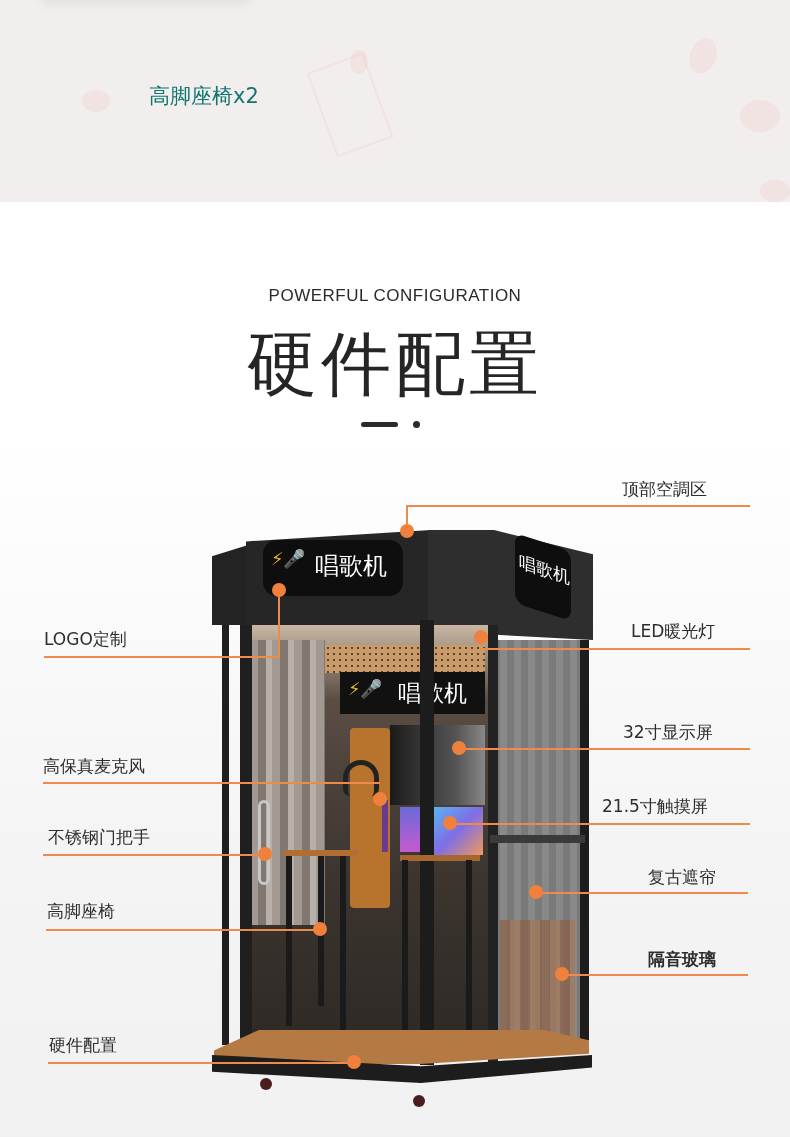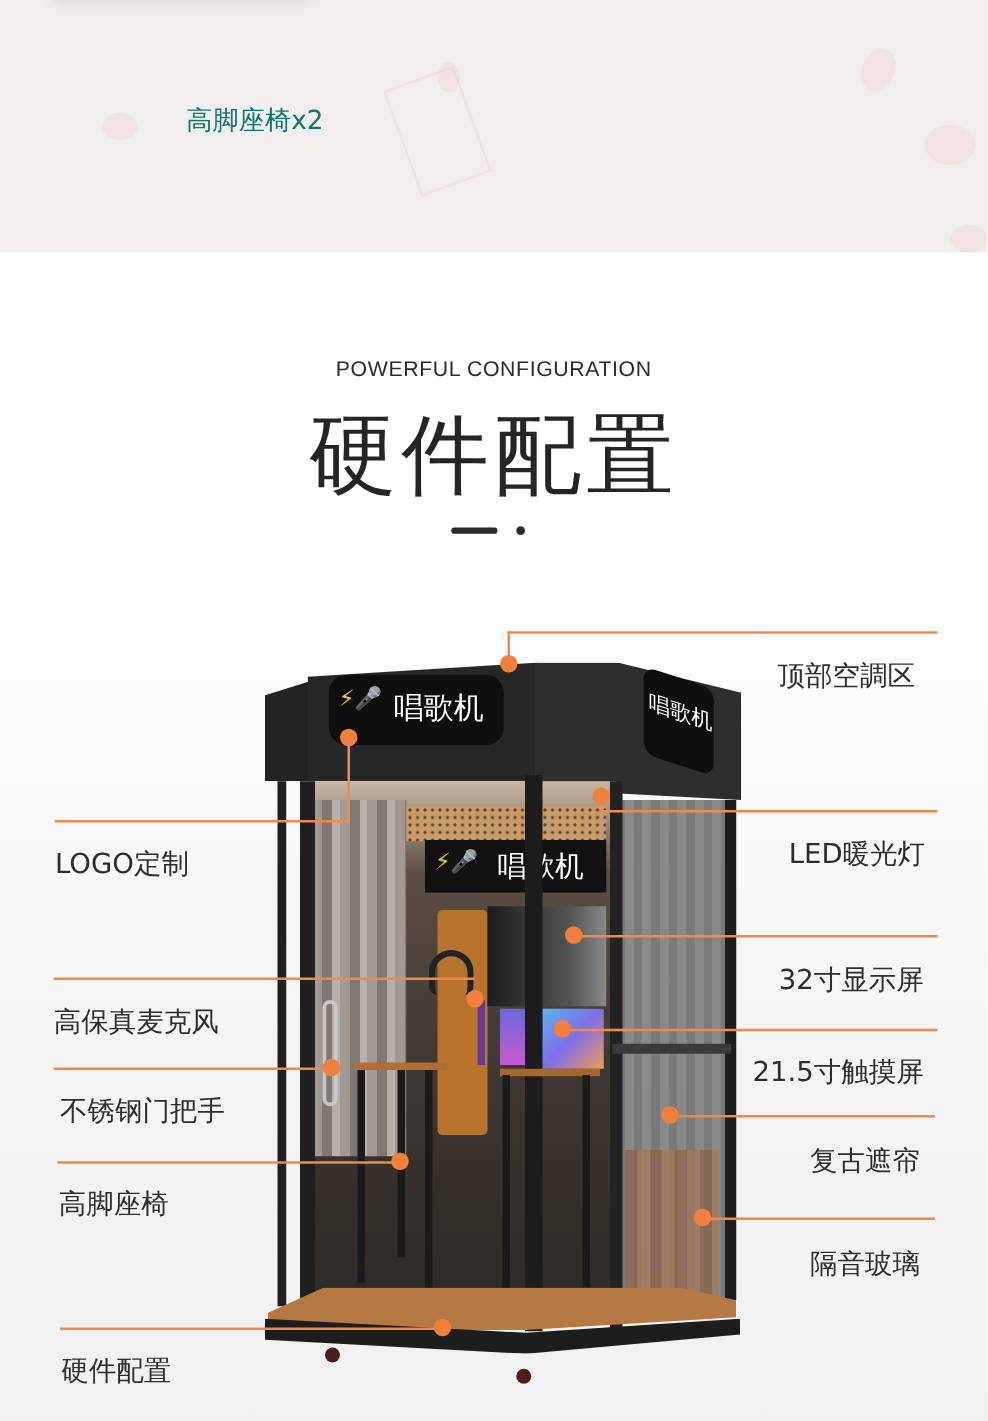--- a/index.html
+++ b/index.html
@@ -18,21 +18,21 @@
   .heading-en { position:absolute; left:0; width:790px; top:286px; text-align:center; font-family:"Liberation Sans", sans-serif; font-size:17px; color:#2a2a2a; letter-spacing:0.5px; }
   .heading-cn { position:absolute; left:0; width:790px; top:318px; text-align:center; font-size:70px; color:#252525; letter-spacing:4px; font-weight:400; }
   .heading-dash { position:absolute; left:361px; top:422px; width:37px; height:5px; border-radius:3px; background:#2b2b2b; }
   .heading-dot { position:absolute; left:413px; top:421px; width:7px; height:7px; border-radius:50%; background:#2b2b2b; }
 
   
   .product-area { position:absolute; left:0; top:440px; width:790px; height:697px; background:linear-gradient(#ffffff, #f4f4f4 60%, #f1f1f1); }
   .b { position:absolute; }
 
   
-  .label { position:absolute; font-size:22px; color:#2d2d2d; white-space:nowrap;margin-top:48px; }
+  .label { position:absolute; font-size:17px; color:#2d2d2d; white-space:nowrap; }
   .line { position:absolute; height:2px; background:#f08a4b; }
   .vline { position:absolute; width:2px; background:#f08a4b; }
   .dot { position:absolute; width:14px; height:14px; border-radius:50%; background:#f0803c; }
 </style>
 </head>
 <body>
 
 <div class="top-banner">
   <div class="shadow-bar"></div>
   <div class="note" style="left:82px;top:90px;width:28px;height:22px;"></div>
@@ -127,21 +127,21 @@
 <div class="dot" style="left:452px;top:741px;"></div>
 
 <div class="label" style="left:602px;top:795px;">21.5寸触摸屏</div>
 <div class="line" style="left:450px;top:823px;width:300px;"></div>
 <div class="dot" style="left:443px;top:816px;"></div>
 
 <div class="label" style="left:648px;top:866px;">复古遮帘</div>
 <div class="line" style="left:536px;top:892px;width:212px;"></div>
 <div class="dot" style="left:529px;top:885px;"></div>
 
-<div class="label" style="left:648px;top:948px;">隔音玻璃</div>
+<div class="label" style="left:648px;top:948px;font-weight:bold;">隔音玻璃</div>
 <div class="line" style="left:562px;top:974px;width:186px;"></div>
 <div class="dot" style="left:555px;top:967px;"></div>
 
 <div class="label" style="left:44px;top:628px;">LOGO定制</div>
 <div class="line" style="left:44px;top:656px;width:236px;"></div>
 <div class="vline" style="left:278px;top:590px;height:68px;"></div>
 <div class="dot" style="left:272px;top:583px;"></div>
 
 <div class="label" style="left:43px;top:755px;">高保真麦克风</div>
 <div class="line" style="left:43px;top:782px;width:337px;"></div>

